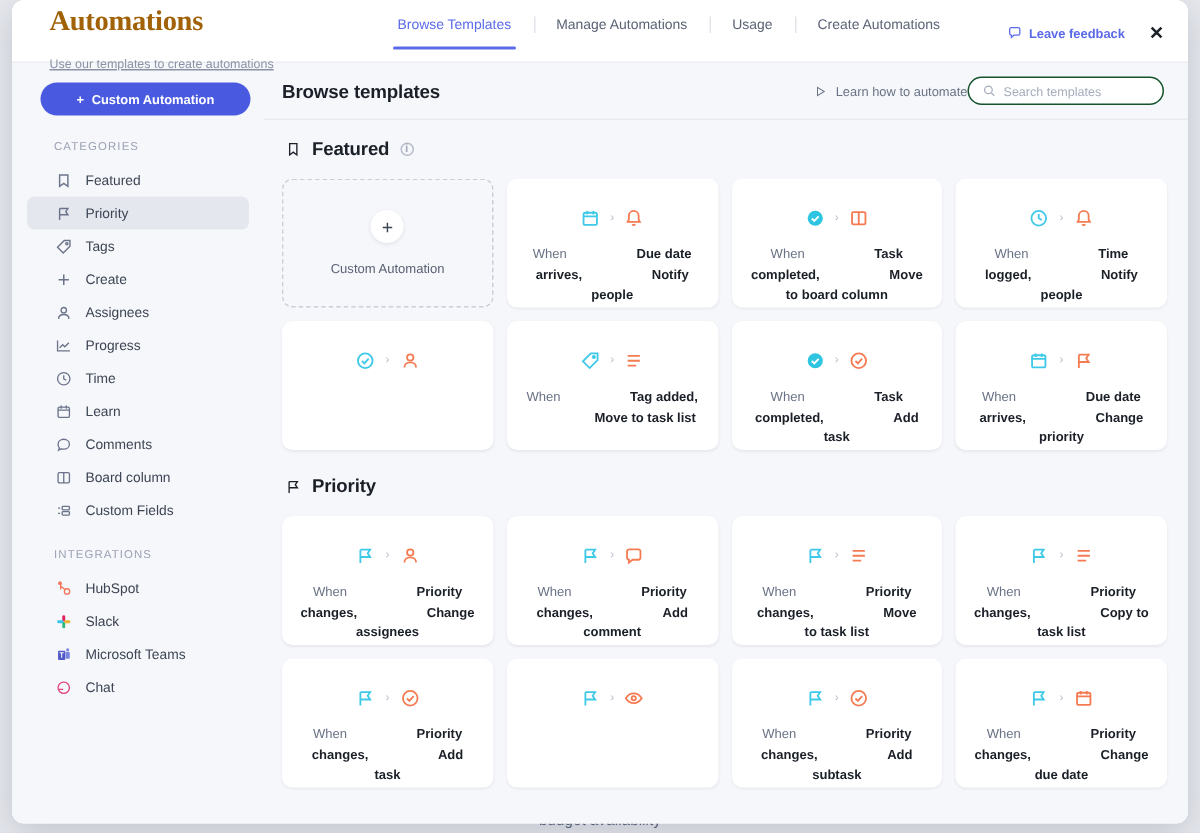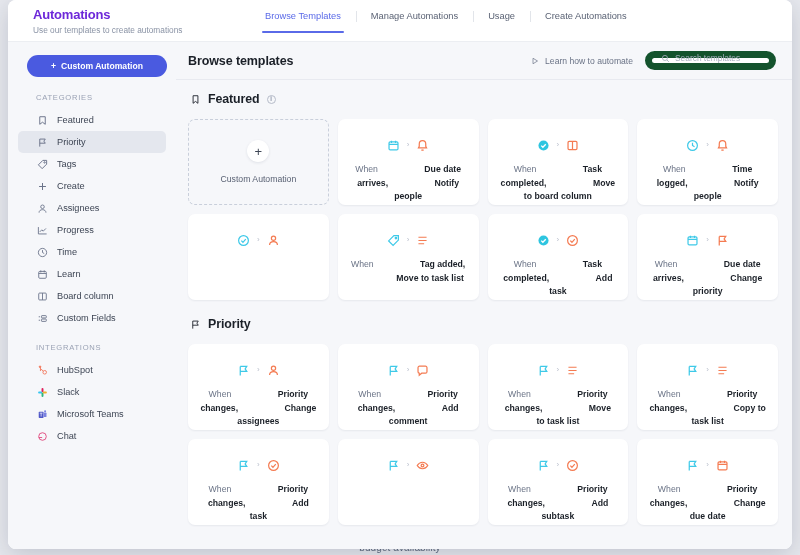--- a/index.html
+++ b/index.html
@@ -35,25 +35,25 @@
     background: #fff;
     display: flex; align-items: stretch;
     border-bottom: 1px solid #eceef2;
     position: relative;
   }
   .title-block {
     width: 242px; flex: 0 0 242px;
     padding: 6px 0 0 25px;
   }
   .title-block .h1 {
-    font-size: 13px; font-weight: 700; color: #6d28d9;
-    letter-spacing: -.2px; line-height: 17px;
+    font-size: 19px; font-weight: 700; color: #a16207;
+    letter-spacing: -.2px; line-height: 17px; font-family: Liberation Serif, serif;
   }
   .title-block .sub {
-    font-size: 8.3px; color: #8a93a5; margin-top: 2px;
+    font-size: 8.3px; color: #8a93a5; margin-top: 14px; text-decoration: underline;
   }
   .tabs { display: flex; align-items: flex-start; padding-top: 11px; gap: 0; }
   .tab {
     font-size: 9.3px; color: #5a6274;
     padding: 0 15px 12px 15px;
     cursor: pointer; position: relative; white-space: nowrap;
   }
   .tab + .tab::before {
     content: ""; position: absolute; left: 0; top: 0;
     width: 1px; height: 11px; background: #e2e5ea;
@@ -112,29 +112,29 @@
   
   .main { flex: 1; min-width: 0; display: flex; flex-direction: column; }
   .main-head {
     height: 38px; flex: 0 0 38px;
     display: flex; align-items: center;
     padding: 0 16px 0 12px;
     background: #f6f7fa;
     border-bottom: 1px solid #e8eaf0;
   }
   .main-head .mt { font-size: 12.5px; font-weight: 700; color: #1b2028; letter-spacing: -.1px; }
-  .head-right { margin-left: auto; display: flex; align-items: center; gap: 12px; }
+  .head-right { margin-left: auto; display: flex; align-items: center; }
   .learn {
     display: flex; align-items: center; gap: 6px;
     font-size: 8.6px; color: #6a7386; cursor: pointer;
   }
   .search {
     width: 131px; height: 19px;
-    background: #fff; border: 7px solid #14532d; border-radius: 20px;
-    display: flex; align-items: flex-end; gap: 5px; padding: 0 9px;
+    background: #fff; border: 1px solid #14532d; border-radius: 20px;
+    display: flex; align-items: center; gap: 5px; padding: 0 9px;
   }
   .search input {
     border: none; outline: none; background: transparent;
     font-family: inherit; font-size: 8.4px; color: #3d4554; width: 100%;
   }
   .search input::placeholder { color: #a6adbd; }
   .scroll {
     flex: 1; overflow-y: auto; padding: 12px 14px 0 12px;
     background: #f6f7fa;
     position: relative;
@@ -201,20 +201,31 @@
     <div class="title-block">
       <div class="h1">Automations</div>
       <div class="sub">Use our templates to create automations</div>
     </div>
     <div class="tabs">
       <div class="tab active">Browse Templates</div>
       <div class="tab">Manage Automations</div>
       <div class="tab">Usage</div>
       <div class="tab">Create Automations</div>
     </div>
+    <div class="topbar-right">
+      <div class="feedback">
+        <span>
+          <svg width="9" height="9" viewBox="0 0 16 16" fill="none" stroke="#5a6ae8" stroke-width="1.5">
+            <path d="M2 4.5a2 2 0 0 1 2-2h8a2 2 0 0 1 2 2v5a2 2 0 0 1-2 2H7l-3 2.5V11.5H4a2 2 0 0 1-2-2z"></path>
+          </svg>
+        </span>
+        <span>Leave feedback</span>
+      </div>
+      <div class="close-x">✕</div>
+    </div>
   </div>
 
   <div class="body">
 
     <div class="sidebar">
       <button class="cta">
         <span>+</span>
         <span>Custom Automation</span>
       </button>
 
@@ -290,20 +301,28 @@
       <div class="nav-item">
         <span class="nav-ico">
           <svg width="11" height="11" viewBox="0 0 16 16" fill="none" stroke="currentColor" stroke-width="1.3">
               <rect x="2.5" y="3.5" width="11" height="10" rx="1.5"></rect>
               <path d="M2.5 6.5h11M5.5 2v3M10.5 2v3"></path>
             </svg>
         </span>
         <span>Learn</span>
       </div>
 
+      <div class="nav-item">
+        <span class="nav-ico">
+          <svg width="11" height="11" viewBox="0 0 16 16" fill="none" stroke="currentColor" stroke-width="1.3">
+              <path d="M2.5 7.5c0-2.8 2.5-4.8 5.5-4.8s5.5 2 5.5 4.8-2.5 4.8-5.5 4.8c-.8 0-1.5-.1-2.2-.4L3 13.3l.7-2.3a4.6 4.6 0 0 1-1.2-3.5z"></path>
+            </svg>
+        </span>
+        <span>Comments</span>
+      </div>
 
       <div class="nav-item">
         <span class="nav-ico">
           <svg width="11" height="11" viewBox="0 0 16 16" fill="none" stroke="currentColor" stroke-width="1.3">
               <rect x="2.5" y="3" width="11" height="10" rx="1.3"></rect>
               <path d="M8 3v10"></path>
             </svg>
         </span>
         <span>Board column</span>
       </div>

